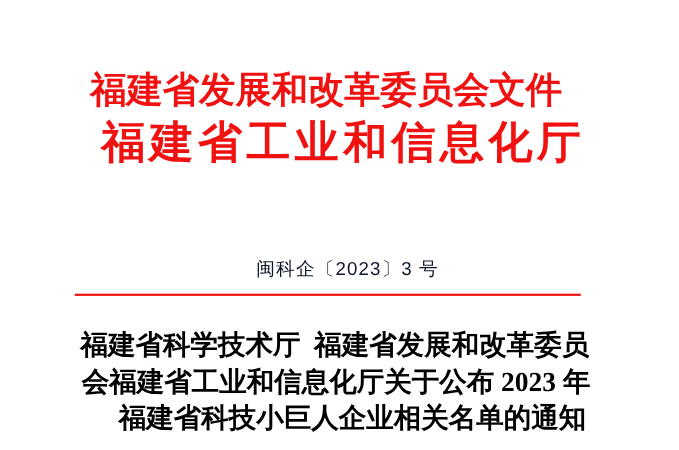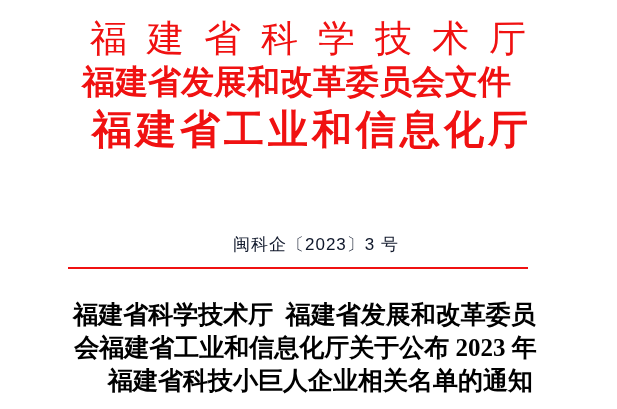--- a/index.html
+++ b/index.html
@@ -35,21 +35,21 @@
     left: 82px;
     top: 65px;
     font-family: "Liberation Sans", sans-serif;
     font-size: 33px;
     font-weight: 700;
     letter-spacing: 0px;
   }
   .hdr-agency3 {
     left: 92px;
     top: 110px;
-    font-family: Liberation Serif, serif;
+    font-family: Liberation Sans, sans-serif;
     font-size: 40px;
     font-weight: bold;
     letter-spacing: 4px;
   }
   
   .doc-number {
     position: absolute;
     left: 233px;
     top: 236px;
     font-family: "Liberation Sans", sans-serif;
@@ -83,21 +83,20 @@
   }
   .title-l1 { top: 302px; transform: translateX(-4px); }
   .title-l2 { top: 335px; transform: translateX(-3px); }
   .title-l3 { top: 368px; transform: translateX(12px); }
 </style>
 </head>
 <body>
 
 <div class="page">
 
-  <div class="hdr-line hdr-agency1">福建省科学技术厅</div>
 
   <div class="hdr-line hdr-agency2">福建省发展和改革委员会文件</div>
 
   <div class="hdr-line hdr-agency3">福建省工业和信息化厅</div>
 
   <div class="doc-number">闽科企〔2023〕3 号</div>
 
   <div class="red-rule"></div>
 
   <div class="title-line title-l1">福建省科学技术厅  福建省发展和改革委员</div>

